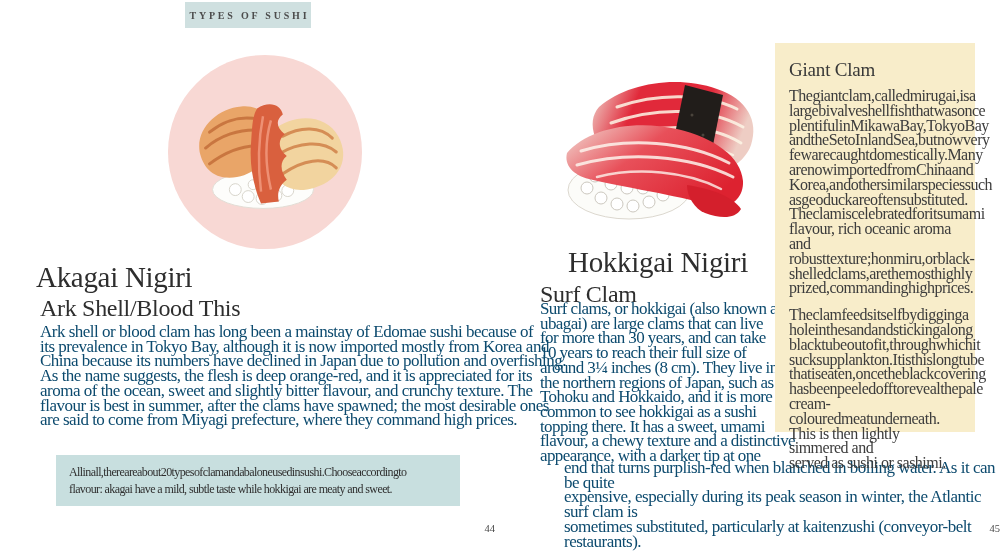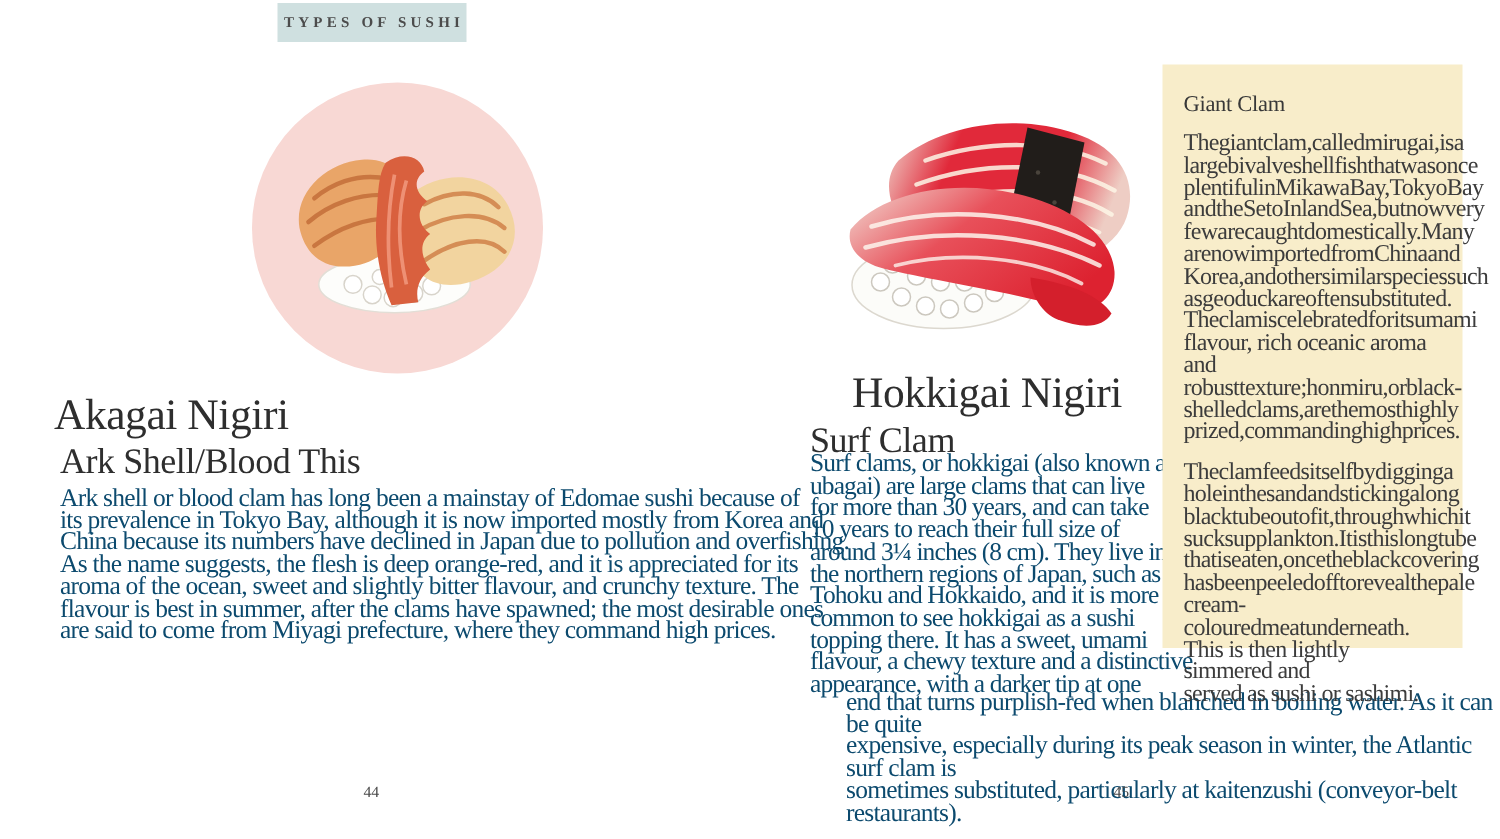--- a/index.html
+++ b/index.html
@@ -7,21 +7,21 @@
   .spread {
     position:relative; width:1000px; height:559px; background:#ffffff;
     font-family:Liberation Serif, serif; color:#333; overflow:hidden;
   }
   .lines { white-space:pre-line; }
 
   
   .title    { position:absolute; font-size:29px; line-height:32px; color:#2e2e2e; letter-spacing:-0.3px; }
   .subtitle { position:absolute; font-size:24px; line-height:28px; color:#2e2e2e; letter-spacing:-0.3px; }
   .body     { position:absolute; font-size:17px; line-height:14.7px; letter-spacing:-0.5px; color:#0c4a6e; }
-  .pagenum  { position:absolute; top:523px; font-size:10.5px; color:#4a4a4a; text-align:center; }
+  .pagenum  { position:absolute; top:523px; font-size:10.5px; color:#4a4a4a; text-align:right; }
 
   
   .tag {
     position:absolute; left:185px; top:2px; width:126px; height:26px;
     background:#cfe0e0; color:#4c4c4c; font-size:10px; font-weight:bold;
     letter-spacing:2.8px; display:flex; align-items:center; justify-content:center;
     text-indent:2.8px;
   }
   .akagai-illo { position:absolute; left:166px; top:53px; width:198px; height:198px; }
   .note {
@@ -34,21 +34,21 @@
   
   .hokkigai-illo { position:absolute; left:537px; top:45px; width:238px; height:190px; }
   .rp-title    { left:568px; top:246px; }
   .rp-subtitle { left:540px; top:280px; }
   .rp-body     { left:540px; top:302px; letter-spacing:-0.6px; }
   .rp-body-wide{ left:564px; top:461px; }
   .sidebar {
     position:absolute; left:775px; top:43px; width:200px; height:389px;
     background:#f8edca; padding:15px 13px 0 14px; color:#3b3b3b;
   }
-  .sidebar-title { font-size:15px; line-height:24px; color:#383838; letter-spacing:-0.2px; margin-bottom:7px; }
+  .sidebar-title { font-size:19px; line-height:24px; color:#383838; letter-spacing:-0.2px; margin-bottom:7px; }
   .sidebar-para  { font-size:16px; line-height:14.8px; letter-spacing:-0.5px; color:#3c3c3c; }
   .sidebar-para + .sidebar-para { margin-top:12px; }
   .pagenum-right { left:495px; width:505px; }
 
   
   .lp-title    { left:36px; top:261px; }
   .lp-subtitle { left:40px; top:294px; }
   .lp-body     { left:40px; top:325px; }
 </style>
 </head>
@@ -89,20 +89,22 @@
   <h2 class="subtitle lp-subtitle" style="font-weight:400;">Ark Shell/Blood This</h2>
 
   <div class="body lines lp-body">Ark shell or blood clam has long been a mainstay of Edomae sushi because of
 its prevalence in Tokyo Bay, although it is now imported mostly from Korea and
 China because its numbers have declined in Japan due to pollution and overfishing.
 As the name suggests, the flesh is deep orange-red, and it is appreciated for its
 aroma of the ocean, sweet and slightly bitter flavour, and crunchy texture. The
 flavour is best in summer, after the clams have spawned; the most desirable ones
 are said to come from Miyagi prefecture, where they command high prices.</div>
 
+  <div class="note lines">Allinall,thereareabout20typesofclamandabaloneusedinsushi.Chooseaccordingto
+flavour: akagai have a mild, subtle taste while hokkigai are meaty and sweet.</div>
 
   <div class="pagenum pagenum-left">44</div>
 
   <svg class="hokkigai-illo" viewBox="0 0 238 190">
     <defs>
       <linearGradient id="gA" x1="0" y1="0" x2="1" y2="0.25">
         <stop offset="0" stop-color="#f0d9d0"></stop>
         <stop offset="0.3" stop-color="#e1293a"></stop>
         <stop offset="0.72" stop-color="#e1293a"></stop>
         <stop offset="1" stop-color="#eecdc4"></stop>

